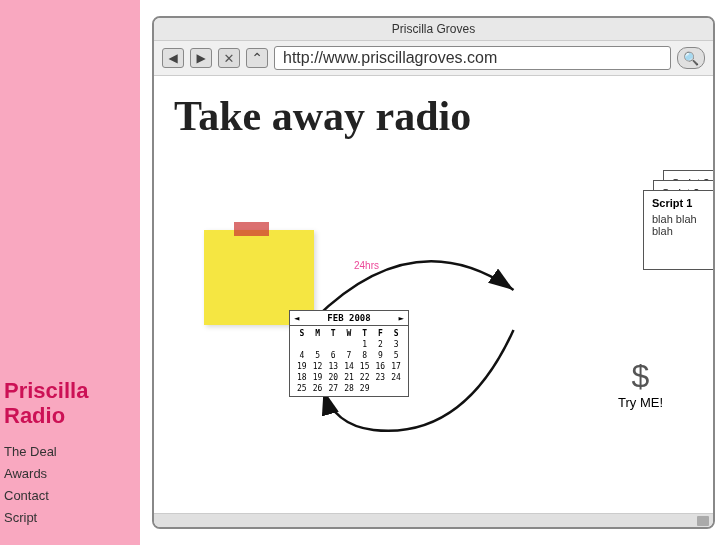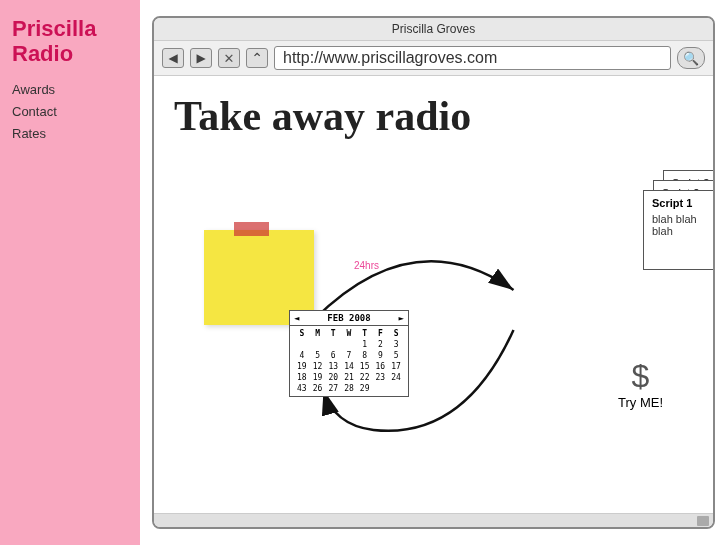--- a/index.html
+++ b/index.html
@@ -10,23 +10,24 @@
       display: flex;
       font-family: Arial, sans-serif;
       overflow: hidden;
     }
 
     
     #sidebar {
       width: 140px;
       min-width: 140px;
       background: #f9a8c0;
-      padding: 16px 12px;
+      padding: 16px 4px;
       display: flex;
       flex-direction: column;
+      justify-content: flex-end;
     }
     #sidebar .site-title {
       font-size: 22px;
       font-weight: 900;
       color: #cc1155;
       line-height: 1.15;
       margin-bottom: 12px;
     }
     #sidebar nav a {
       display: block;
@@ -281,23 +282,24 @@
   </style>
 </head>
 <body>
 
 <div id="sidebar">
   <div class="site-title">
     <span>Priscilla</span><br>
     <span>Radio</span>
   </div>
   <nav>
+    <a href="#">The Deal</a>
     <a href="#">Awards</a>
     <a href="#">Contact</a>
-    <a href="#">Rates</a>
+    <a href="#">Script</a>
   </nav>
 </div>
 
 <div id="main">
   <div class="browser-chrome">
 
     <div class="browser-titlebar">
       <span>Priscilla Groves</span>
     </div>
 
@@ -382,21 +384,21 @@
               <tr>
                     <td>18</td>
                     <td>19</td>
                     <td>20</td>
                     <td>21</td>
                     <td>22</td>
                     <td>23</td>
                     <td>24</td>
                   </tr>
               <tr>
-                    <td>43</td>
+                    <td>25</td>
                     <td>26</td>
                     <td>27</td>
                     <td>28</td>
                     <td>29</td>
                     <td></td>
                     <td></td>
                   </tr>
             </tbody>
               </table>
           </div>

